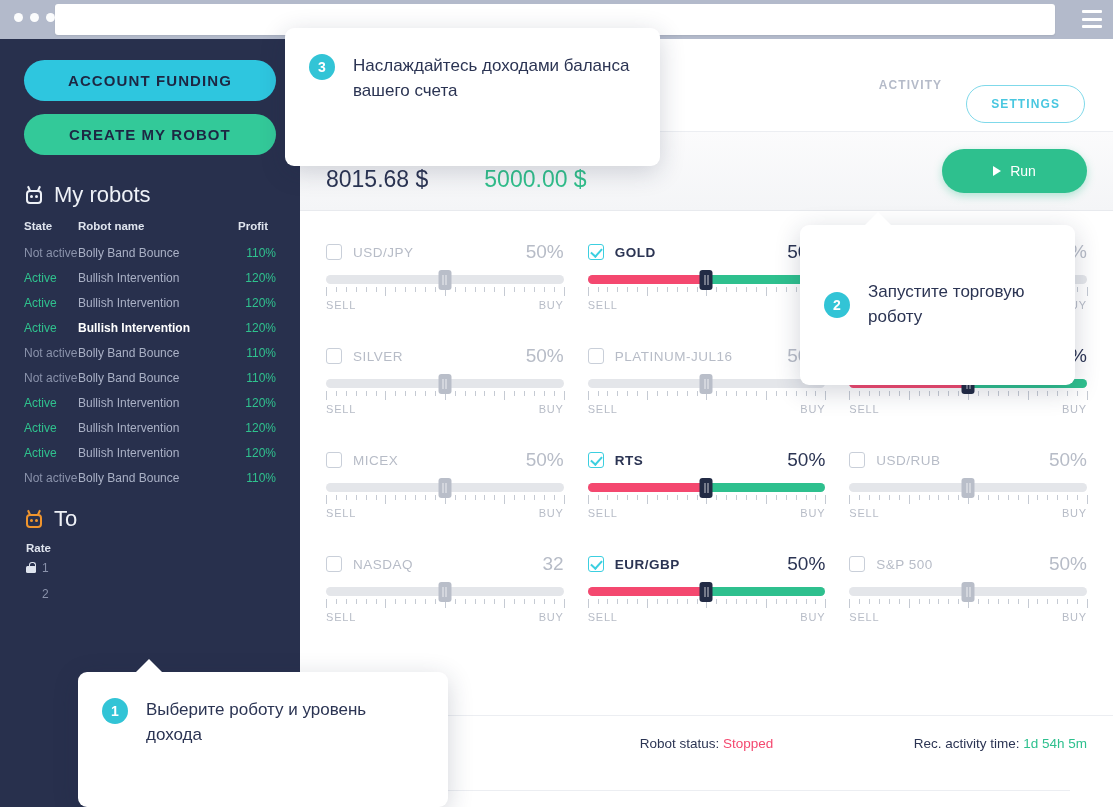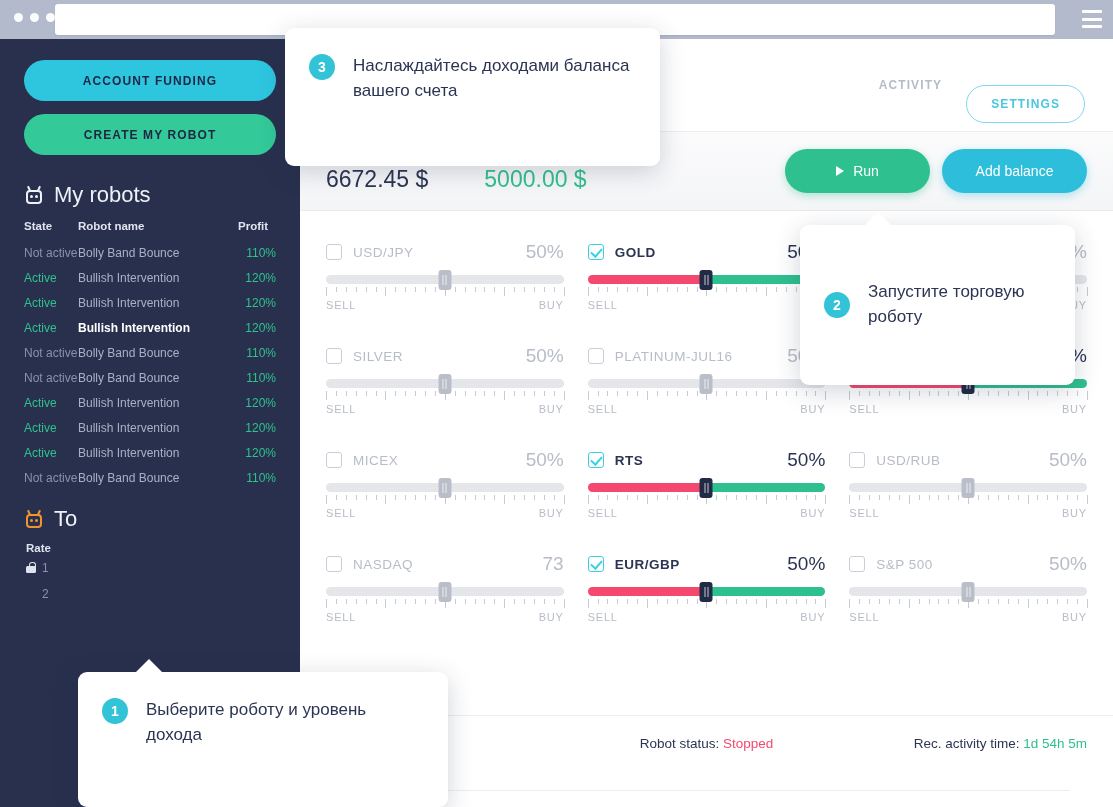--- a/index.html
+++ b/index.html
@@ -51,21 +51,21 @@
   }
   .user-name { color:#c9cfe0; font-size:14px; }
   .logout-ico { width:18px; height:18px; position:relative; }
   .logout-ico::before{ content:""; position:absolute; right:0; top:1px; width:11px; height:16px;
      border:2px solid #8e97b4; border-left:none; border-radius:0 2px 2px 0;}
   .logout-ico::after{ content:"→"; position:absolute; left:-2px; top:-3px; color:#8e97b4; font-size:14px;}
 
   .side-btns { padding:21px 24px 0 24px; }
   .side-btn {
     display:block; width:100%; height:41px; border:none; border-radius:21px; cursor:pointer;
-    font-size:12px; font-weight:bold; letter-spacing:1.1px; color:#1d2743;
+    font-size:15px; font-weight:bold; letter-spacing:1.1px; color:#1d2743;
     margin-bottom:13px;
   }
   .btn-funding { background:#2ec6df; }
   .btn-create  { background:#33c999; }
 
   .section-title {
     display:flex; align-items:center; gap:10px; padding:14px 0 10px 24px;
     color:#eef1f7; font-size:22px; font-weight:normal;
   }
   .robo-ico { width:20px; height:19px; position:relative; flex:0 0 auto; }
@@ -338,32 +338,31 @@
 
   <div class="main">
     <div class="main-header">
       <span class="activity-link">ACTIVITY</span>
       <button class="settings-btn">SETTINGS</button>
     </div>
 
     <div class="balance-bar">
       <div class="bal-block">
         <div class="bal-label">Current balance:</div>
-        <div class="bal-value">6672.45 $</div>
+        <div class="bal-value">8015.68 $</div>
       </div>
       <div class="bal-block">
         <div class="bal-label">Recommended balance:</div>
         <div class="bal-value green">5000.00 $</div>
       </div>
       <div class="bal-actions">
         <button class="run-btn">
           <span class="tri"></span>
           <span>Run</span>
         </button>
-        <button class="addbal-btn">Add balance</button>
       </div>
     </div>
 
     <div class="assets" id="assets-grid">
         <div class="asset">
           <div class="asset-top">
             <span class="chk"></span>
             <span class="asset-name">USD/JPY</span>
             <span class="asset-pct">50%</span>
           </div>
@@ -745,21 +744,21 @@
             <div class="sb-row">
               <span>SELL</span>
               <span>BUY</span>
             </div>
           </div>
         </div>
         <div class="asset">
           <div class="asset-top">
             <span class="chk"></span>
             <span class="asset-name">NASDAQ</span>
-            <span class="asset-pct">73</span>
+            <span class="asset-pct">32</span>
           </div>
           <div class="slider-wrap">
             <div class="track"></div>
             <span class="handle" style="left: 50%; top: -5px; position: absolute;"></span>
             <div class="ticks">
               <i class="major" style="left: 0%;"></i>
               <i class="minor" style="left: 4.16667%;"></i>
               <i class="minor" style="left: 8.33333%;"></i>
               <i class="minor" style="left: 12.5%;"></i>
               <i class="minor" style="left: 16.6667%;"></i>

